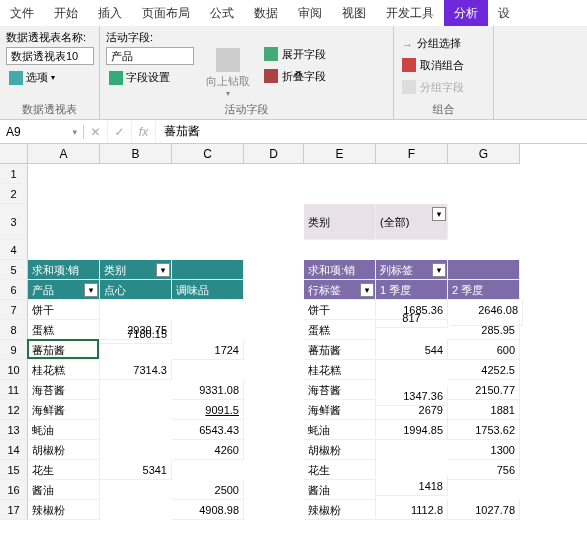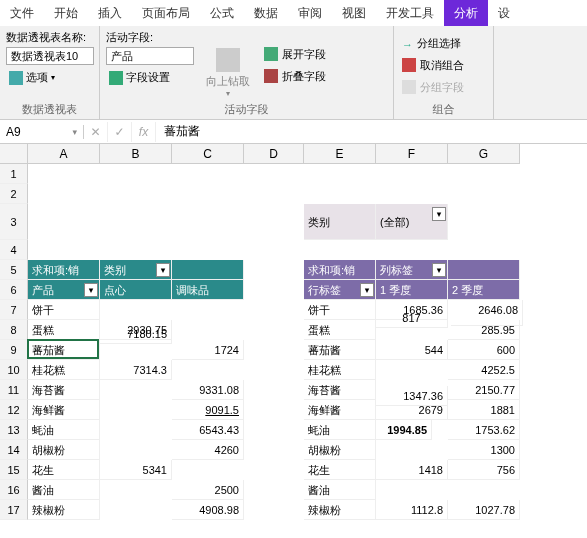--- a/index.html
+++ b/index.html
@@ -238,26 +238,26 @@
       <div class="cell r" style="left: 420px; top: 176px; width: 72px; height: 20px; line-height: 20px;">600</div>
       <div class="cell" style="left: 276px; top: 196px; width: 72px; height: 20px; line-height: 20px;">桂花糕</div>
       <div class="cell r" style="left: 420px; top: 196px; width: 72px; height: 20px; line-height: 20px;">4252.5</div>
       <div class="cell" style="left: 276px; top: 216px; width: 72px; height: 20px; line-height: 20px;">海苔酱</div>
       <div class="cell r" style="left: 348px; top: 216px; width: 72px; height: 20px; line-height: 20px; margin-top: 6px;">1347.36</div>
       <div class="cell r" style="left: 420px; top: 216px; width: 72px; height: 20px; line-height: 20px;">2150.77</div>
       <div class="cell" style="left: 276px; top: 236px; width: 72px; height: 20px; line-height: 20px;">海鲜酱</div>
       <div class="cell r" style="left: 348px; top: 236px; width: 72px; height: 20px; line-height: 20px;">2679</div>
       <div class="cell r" style="left: 420px; top: 236px; width: 72px; height: 20px; line-height: 20px;">1881</div>
       <div class="cell" style="left: 276px; top: 256px; width: 72px; height: 20px; line-height: 20px;">蚝油</div>
-      <div class="cell r" style="left: 332px; top: 256px; width: 72px; height: 20px; line-height: 20px; font-weight: bold;">1994.85</div>
+      <div class="cell r" style="left: 348px; top: 256px; width: 72px; height: 20px; line-height: 20px;">1994.85</div>
       <div class="cell r" style="left: 420px; top: 256px; width: 72px; height: 20px; line-height: 20px;">1753.62</div>
       <div class="cell" style="left: 276px; top: 276px; width: 72px; height: 20px; line-height: 20px;">胡椒粉</div>
       <div class="cell r" style="left: 420px; top: 276px; width: 72px; height: 20px; line-height: 20px;">1300</div>
       <div class="cell" style="left: 276px; top: 296px; width: 72px; height: 20px; line-height: 20px;">花生</div>
-      <div class="cell r" style="left: 348px; top: 296px; width: 72px; height: 20px; line-height: 20px; text-align: right;">1418</div>
+      <div class="cell r" style="left: 348px; top: 312px; width: 72px; height: 20px; line-height: 20px; text-align: right;">1418</div>
       <div class="cell r" style="left: 420px; top: 296px; width: 72px; height: 20px; line-height: 20px;">756</div>
       <div class="cell" style="left: 276px; top: 316px; width: 72px; height: 20px; line-height: 20px;">酱油</div>
       <div class="cell" style="left: 276px; top: 336px; width: 72px; height: 20px; line-height: 20px;">辣椒粉</div>
       <div class="cell r" style="left: 348px; top: 336px; width: 72px; height: 20px; line-height: 20px;">1112.8</div>
       <div class="cell r" style="left: 420px; top: 336px; width: 72px; height: 20px; line-height: 20px;">1027.78</div>
       <div class="active-cell" style="left: -1px; top: 175px; width: 72px; height: 20px;"></div>
     </div>
 </div>
 
 </body></html>

